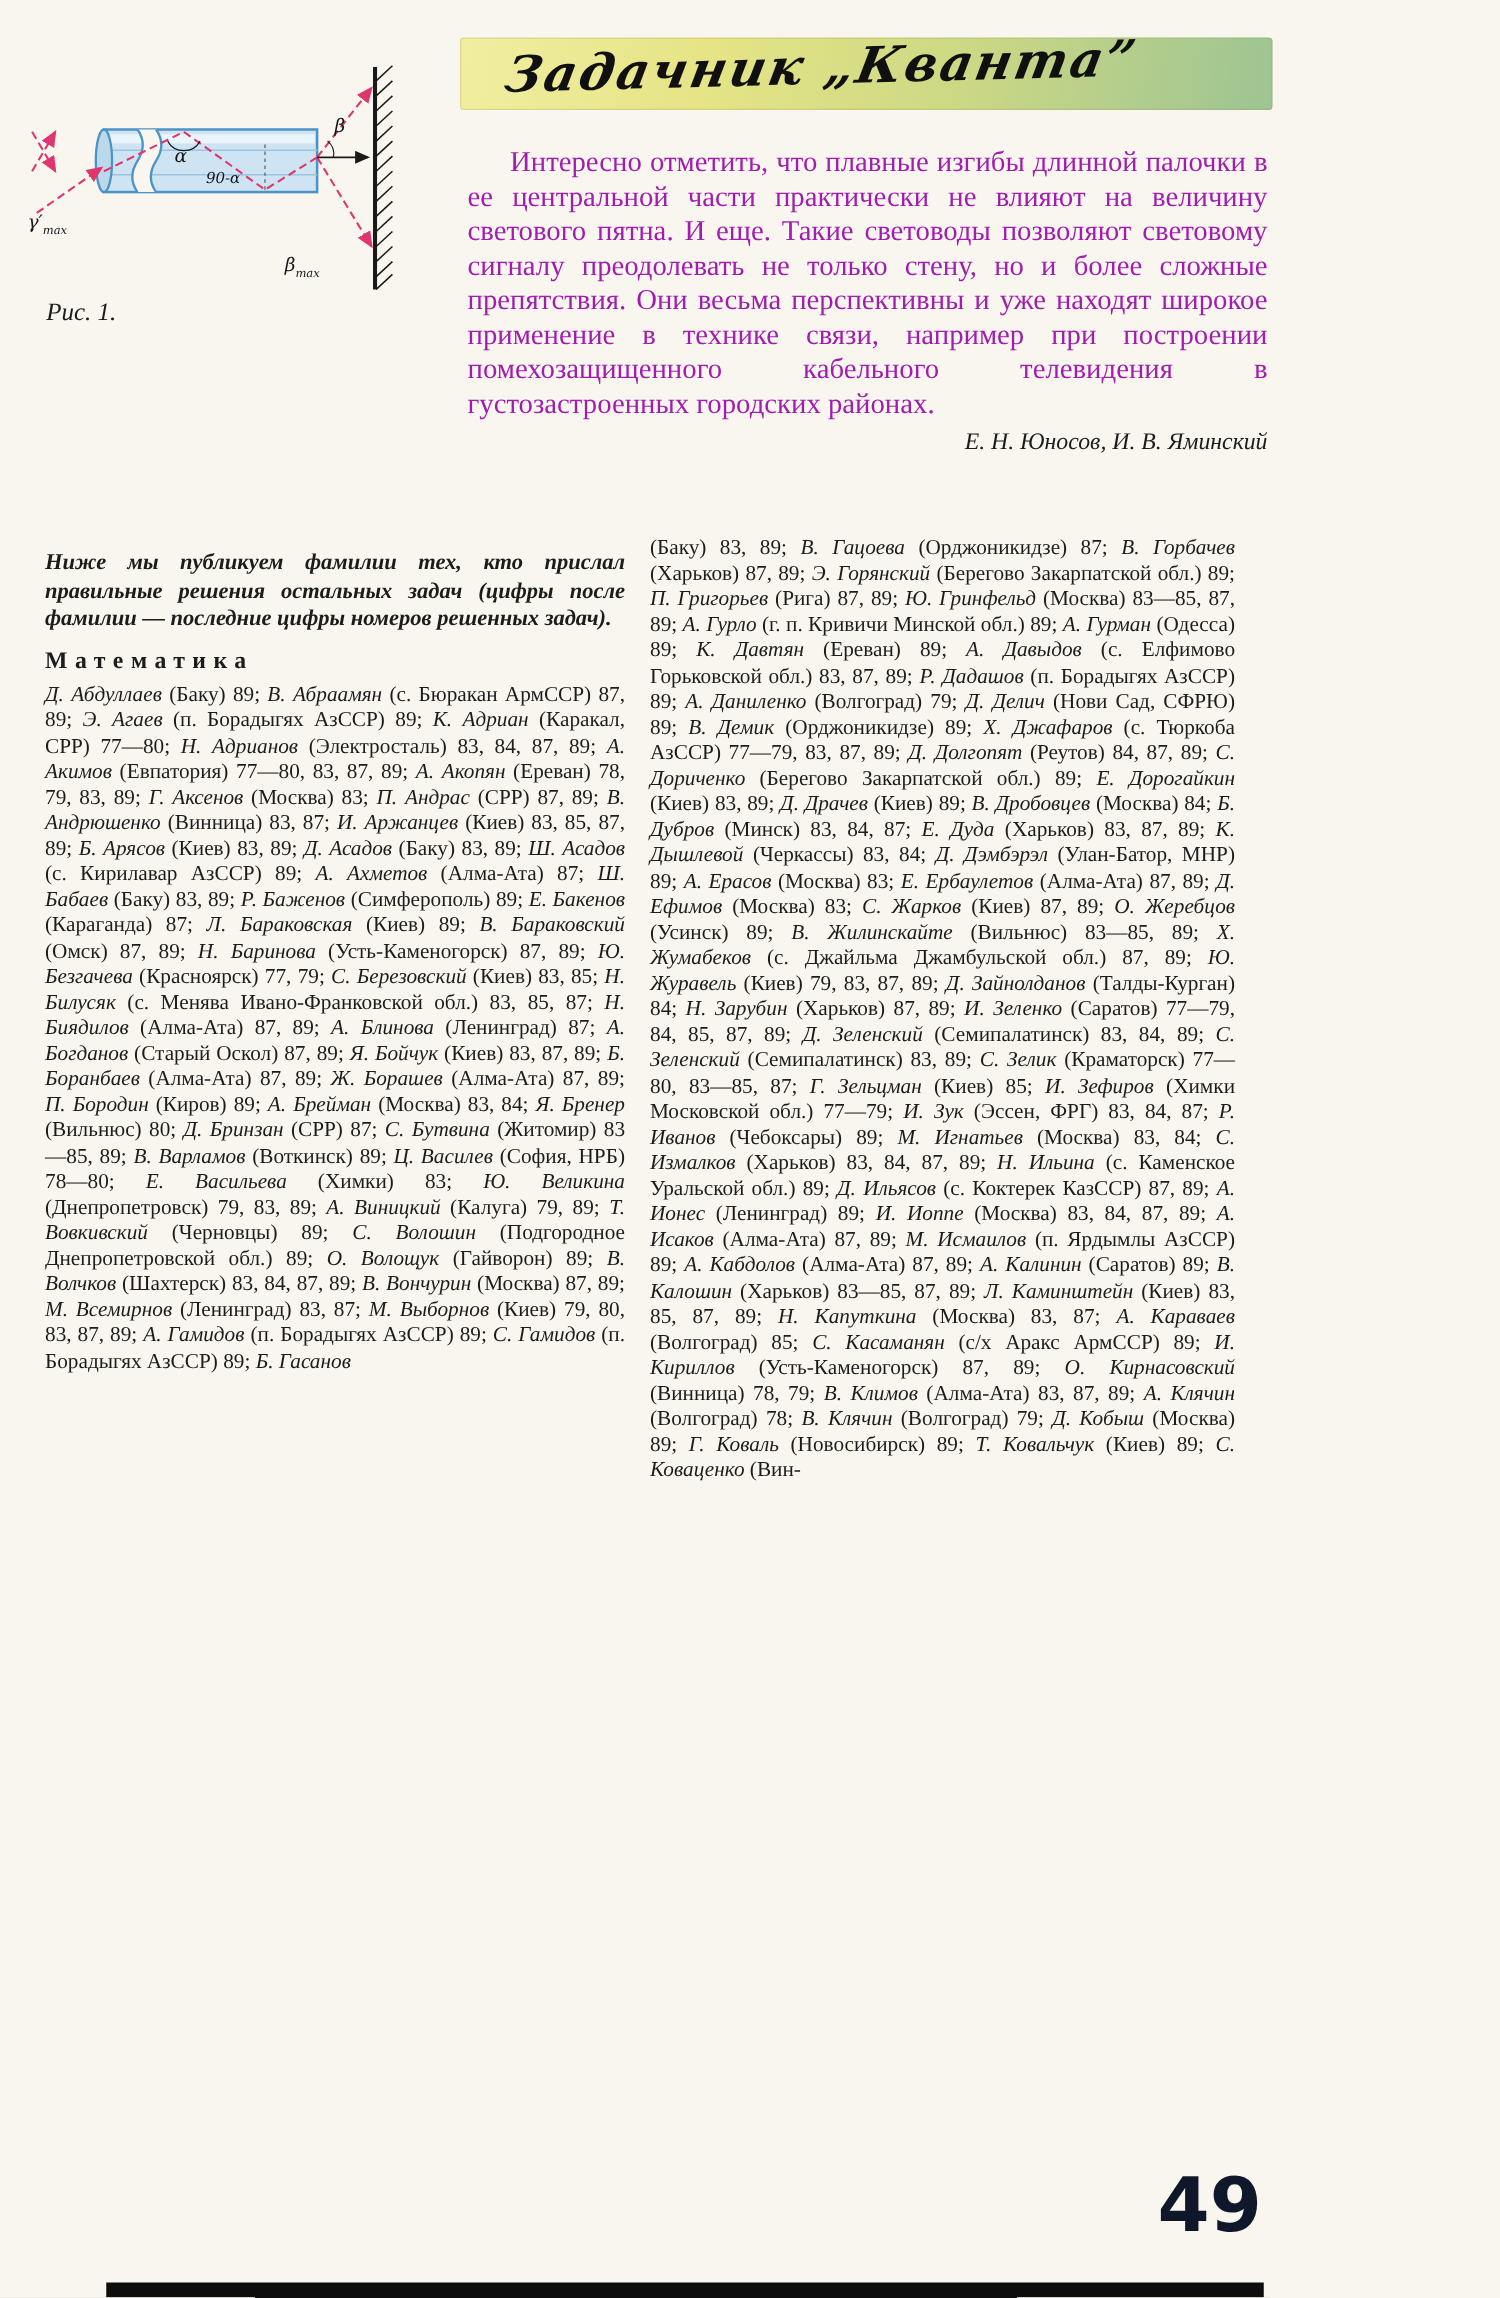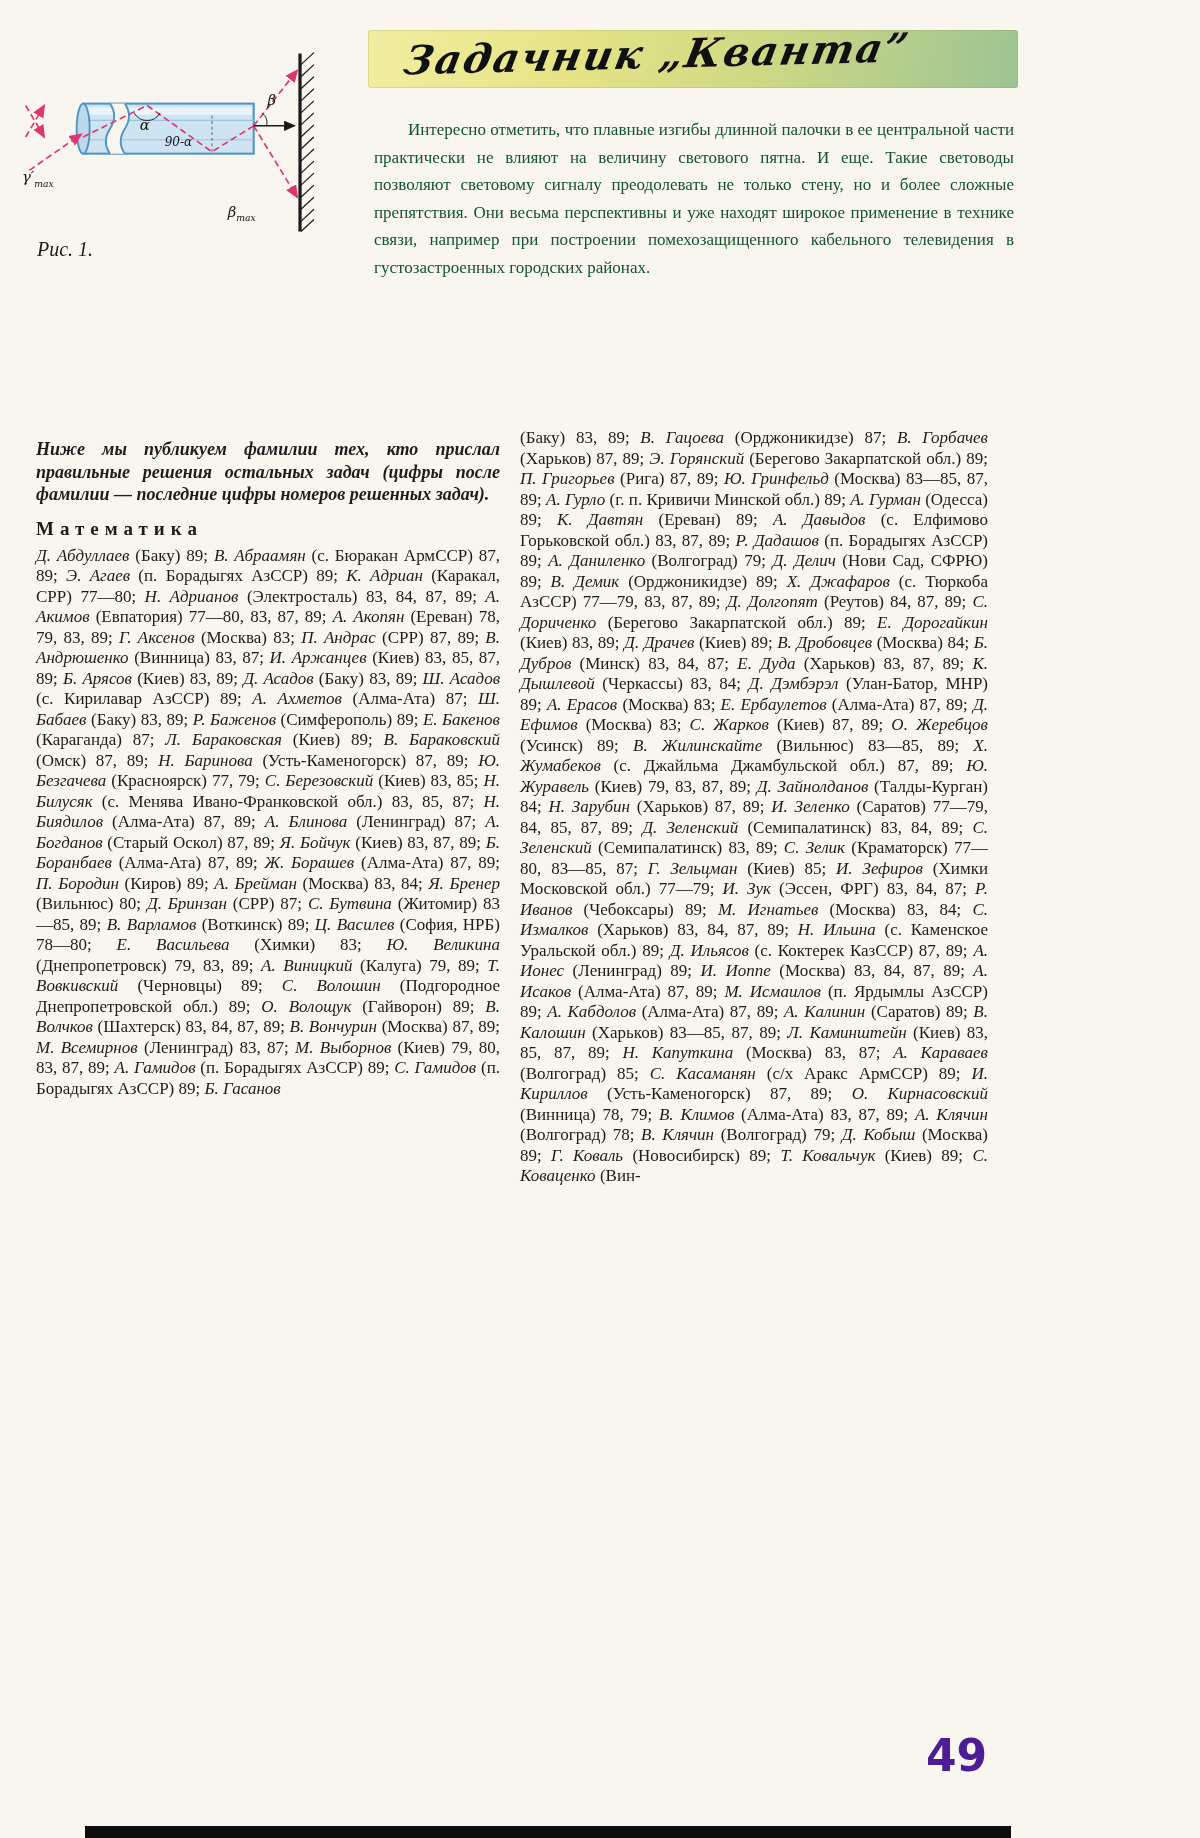--- a/index.html
+++ b/index.html
@@ -16,37 +16,37 @@
   
   .banner{position:absolute;left:368px;top:30px;width:650px;height:58px;
           background:linear-gradient(100deg,#f1eea1 0%,#e6e486 30%,#ccd884 62%,#9dc493 100%);
           border-radius:3px;box-shadow:0 0 0 1px rgba(150,150,90,.25) inset;}
   .banner-text{position:absolute;left:38px;top:0px;font-family:"DejaVu Serif",serif;
           font-style:italic;font-weight:bold;font-size:40px;color:#101010;
           transform:skewX(-12deg) rotate(-1.5deg);letter-spacing:2px;white-space:nowrap;}
 
   
   .top-text{position:absolute;left:374px;top:116px;width:640px;}
-  .lead{margin:0;font-size:17px;line-height:27.5px;text-align:justify;text-indent:34px;
-        color:#14532d;}
+  .lead{margin:0;font-size:23px;line-height:27.5px;text-align:justify;text-indent:34px;
+        color:#a21caf;}
   .authors{margin-top:7px;text-align:right;font-style:italic;font-size:19px;}
 
   
   .col-left{position:absolute;left:36px;top:438px;width:464px;}
   .col-right{position:absolute;left:520px;top:428px;width:468px;}
   .readers-heading{margin:0 0 10px 0;font-size:24px;line-height:29px;font-weight:bold;}
   .readers-intro{margin:0;font-size:18px;line-height:22.5px;font-weight:bold;font-style:italic;
                  text-align:justify;}
   .subject{margin:12px 0 6px 0;font-size:19px;font-weight:bold;letter-spacing:6px;font-family:Liberation Serif, serif;}
   .list{font-size:17px;line-height:20.5px;text-align:justify;}
   .list i{font-style:italic;}
 
   
   .page-number{position:absolute;left:926px;top:1730px;font-family:"DejaVu Sans",sans-serif;
-               font-weight:bold;font-size:44px;color:#4c1d95;}
+               font-weight:bold;font-size:60px;color:#0f172a;}
   .bottom-bar{position:absolute;left:85px;top:1826px;width:926px;height:12px;background:#0d0d0d;}
 </style>
 </head>
 <body>
 
 <div class="page">
 
   <div class="figure-block">
     <svg viewBox="0 0 345 205" width="330" height="190">
       <defs>
@@ -111,20 +111,21 @@
     </svg>
     <div class="fig-caption">Рис. 1.</div>
   </div>
 
   <div class="banner">
     <span class="banner-text">Задачник „Кванта”</span>
   </div>
 
   <div class="top-text">
     <p class="lead">Интересно отметить, что плавные изгибы длинной палочки в ее центральной части практически не влияют на величину светового пятна. И еще. Такие световоды позволяют световому сигналу преодолевать не только стену, но и более сложные препятствия. Они весьма перспективны и уже находят широкое применение в технике связи, например при построении помехозащищенного кабельного телевидения в густозастроенных городских районах.</p>
+    <div class="authors">Е. Н. Юносов, И. В. Яминский</div>
   </div>
 
   <div class="col-left">
     <p class="readers-intro">Ниже мы публикуем фамилии тех, кто прислал правильные решения остальных задач (цифры после фамилии — последние цифры номеров решенных задач).</p>
     <div class="subject">Математика</div>
     <div class="list"><i>Д. Абдуллаев</i> (Баку) 89; <i>В. Абраамян</i> (с. Бюракан АрмССР) 87, 89; <i>Э. Агаев</i> (п. Борадыгях АзССР) 89; <i>К. Адриан</i> (Каракал, СРР) 77—80; <i>Н. Адрианов</i> (Электросталь) 83, 84, 87, 89; <i>А. Акимов</i> (Евпатория) 77—80, 83, 87, 89; <i>А. Акопян</i> (Ереван) 78, 79, 83, 89; <i>Г. Аксенов</i> (Москва) 83; <i>П. Андрас</i> (СРР) 87, 89; <i>В. Андрюшенко</i> (Винница) 83, 87; <i>И. Аржанцев</i> (Киев) 83, 85, 87, 89; <i>Б. Арясов</i> (Киев) 83, 89; <i>Д. Асадов</i> (Баку) 83, 89; <i>Ш. Асадов</i> (с. Кирилавар АзССР) 89; <i>А. Ахметов</i> (Алма-Ата) 87; <i>Ш. Бабаев</i> (Баку) 83, 89; <i>Р. Баженов</i> (Симферополь) 89; <i>Е. Бакенов</i> (Караганда) 87; <i>Л. Бараковская</i> (Киев) 89; <i>В. Бараковский</i> (Омск) 87, 89; <i>Н. Баринова</i> (Усть-Каменогорск) 87, 89; <i>Ю. Безгачева</i> (Красноярск) 77, 79; <i>С. Березовский</i> (Киев) 83, 85; <i>Н. Билусяк</i> (с. Менява Ивано-Франковской обл.) 83, 85, 87; <i>Н. Биядилов</i> (Алма-Ата) 87, 89; <i>А. Блинова</i> (Ленинград) 87; <i>А. Богданов</i> (Старый Оскол) 87, 89; <i>Я. Бойчук</i> (Киев) 83, 87, 89; <i>Б. Боранбаев</i> (Алма-Ата) 87, 89; <i>Ж. Борашев</i> (Алма-Ата) 87, 89; <i>П. Бородин</i> (Киров) 89; <i>А. Брейман</i> (Москва) 83, 84; <i>Я. Бренер</i> (Вильнюс) 80; <i>Д. Бринзан</i> (СРР) 87; <i>С. Бутвина</i> (Житомир) 83—85, 89; <i>В. Варламов</i> (Воткинск) 89; <i>Ц. Василев</i> (София, НРБ) 78—80; <i>Е. Васильева</i> (Химки) 83; <i>Ю. Великина</i> (Днепропетровск) 79, 83, 89; <i>А. Виницкий</i> (Калуга) 79, 89; <i>Т. Вовкивский</i> (Черновцы) 89; <i>С. Волошин</i> (Подгородное Днепропетровской обл.) 89; <i>О. Волощук</i> (Гайворон) 89; <i>В. Волчков</i> (Шахтерск) 83, 84, 87, 89; <i>В. Вончурин</i> (Москва) 87, 89; <i>М. Всемирнов</i> (Ленинград) 83, 87; <i>М. Выборнов</i> (Киев) 79, 80, 83, 87, 89; <i>А. Гамидов</i> (п. Борадыгях АзССР) 89; <i>С. Гамидов</i> (п. Борадыгях АзССР) 89; <i>Б. Гасанов</i></div>
   </div>
 
   <div class="col-right">
     <div class="list">(Баку) 83, 89; <i>В. Гацоева</i> (Орджоникидзе) 87; <i>В. Горбачев</i> (Харьков) 87, 89; <i>Э. Горянский</i> (Берегово Закарпатской обл.) 89; <i>П. Григорьев</i> (Рига) 87, 89; <i>Ю. Гринфельд</i> (Москва) 83—85, 87, 89; <i>А. Гурло</i> (г. п. Кривичи Минской обл.) 89; <i>А. Гурман</i> (Одесса) 89; <i>К. Давтян</i> (Ереван) 89; <i>А. Давыдов</i> (с. Елфимово Горьковской обл.) 83, 87, 89; <i>Р. Дадашов</i> (п. Борадыгях АзССР) 89; <i>А. Даниленко</i> (Волгоград) 79; <i>Д. Делич</i> (Нови Сад, СФРЮ) 89; <i>В. Демик</i> (Орджоникидзе) 89; <i>Х. Джафаров</i> (с. Тюркоба АзССР) 77—79, 83, 87, 89; <i>Д. Долгопят</i> (Реутов) 84, 87, 89; <i>С. Дориченко</i> (Берегово Закарпатской обл.) 89; <i>Е. Дорогайкин</i> (Киев) 83, 89; <i>Д. Драчев</i> (Киев) 89; <i>В. Дробовцев</i> (Москва) 84; <i>Б. Дубров</i> (Минск) 83, 84, 87; <i>Е. Дуда</i> (Харьков) 83, 87, 89; <i>К. Дышлевой</i> (Черкассы) 83, 84; <i>Д. Дэмбэрэл</i> (Улан-Батор, МНР) 89; <i>А. Ерасов</i> (Москва) 83; <i>Е. Ербаулетов</i> (Алма-Ата) 87, 89; <i>Д. Ефимов</i> (Москва) 83; <i>С. Жарков</i> (Киев) 87, 89; <i>О. Жеребцов</i> (Усинск) 89; <i>В. Жилинскайте</i> (Вильнюс) 83—85, 89; <i>Х. Жумабеков</i> (с. Джайльма Джамбульской обл.) 87, 89; <i>Ю. Журавель</i> (Киев) 79, 83, 87, 89; <i>Д. Зайнолданов</i> (Талды-Курган) 84; <i>Н. Зарубин</i> (Харьков) 87, 89; <i>И. Зеленко</i> (Саратов) 77—79, 84, 85, 87, 89; <i>Д. Зеленский</i> (Семипалатинск) 83, 84, 89; <i>С. Зеленский</i> (Семипалатинск) 83, 89; <i>С. Зелик</i> (Краматорск) 77—80, 83—85, 87; <i>Г. Зельцман</i> (Киев) 85; <i>И. Зефиров</i> (Химки Московской обл.) 77—79; <i>И. Зук</i> (Эссен, ФРГ) 83, 84, 87; <i>Р. Иванов</i> (Чебоксары) 89; <i>М. Игнатьев</i> (Москва) 83, 84; <i>С. Измалков</i> (Харьков) 83, 84, 87, 89; <i>Н. Ильина</i> (с. Каменское Уральской обл.) 89; <i>Д. Ильясов</i> (с. Коктерек КазССР) 87, 89; <i>А. Ионес</i> (Ленинград) 89; <i>И. Иоппе</i> (Москва) 83, 84, 87, 89; <i>А. Исаков</i> (Алма-Ата) 87, 89; <i>М. Исмаилов</i> (п. Ярдымлы АзССР) 89; <i>А. Кабдолов</i> (Алма-Ата) 87, 89; <i>А. Калинин</i> (Саратов) 89; <i>В. Калошин</i> (Харьков) 83—85, 87, 89; <i>Л. Каминштейн</i> (Киев) 83, 85, 87, 89; <i>Н. Капуткина</i> (Москва) 83, 87; <i>А. Караваев</i> (Волгоград) 85; <i>С. Касаманян</i> (с/х Аракс АрмССР) 89; <i>И. Кириллов</i> (Усть-Каменогорск) 87, 89; <i>О. Кирнасовский</i> (Винница) 78, 79; <i>В. Климов</i> (Алма-Ата) 83, 87, 89; <i>А. Клячин</i> (Волгоград) 78; <i>В. Клячин</i> (Волгоград) 79; <i>Д. Кобыш</i> (Москва) 89; <i>Г. Коваль</i> (Новосибирск) 89; <i>Т. Ковальчук</i> (Киев) 89; <i>С. Коваценко</i> (Вин-</div>

